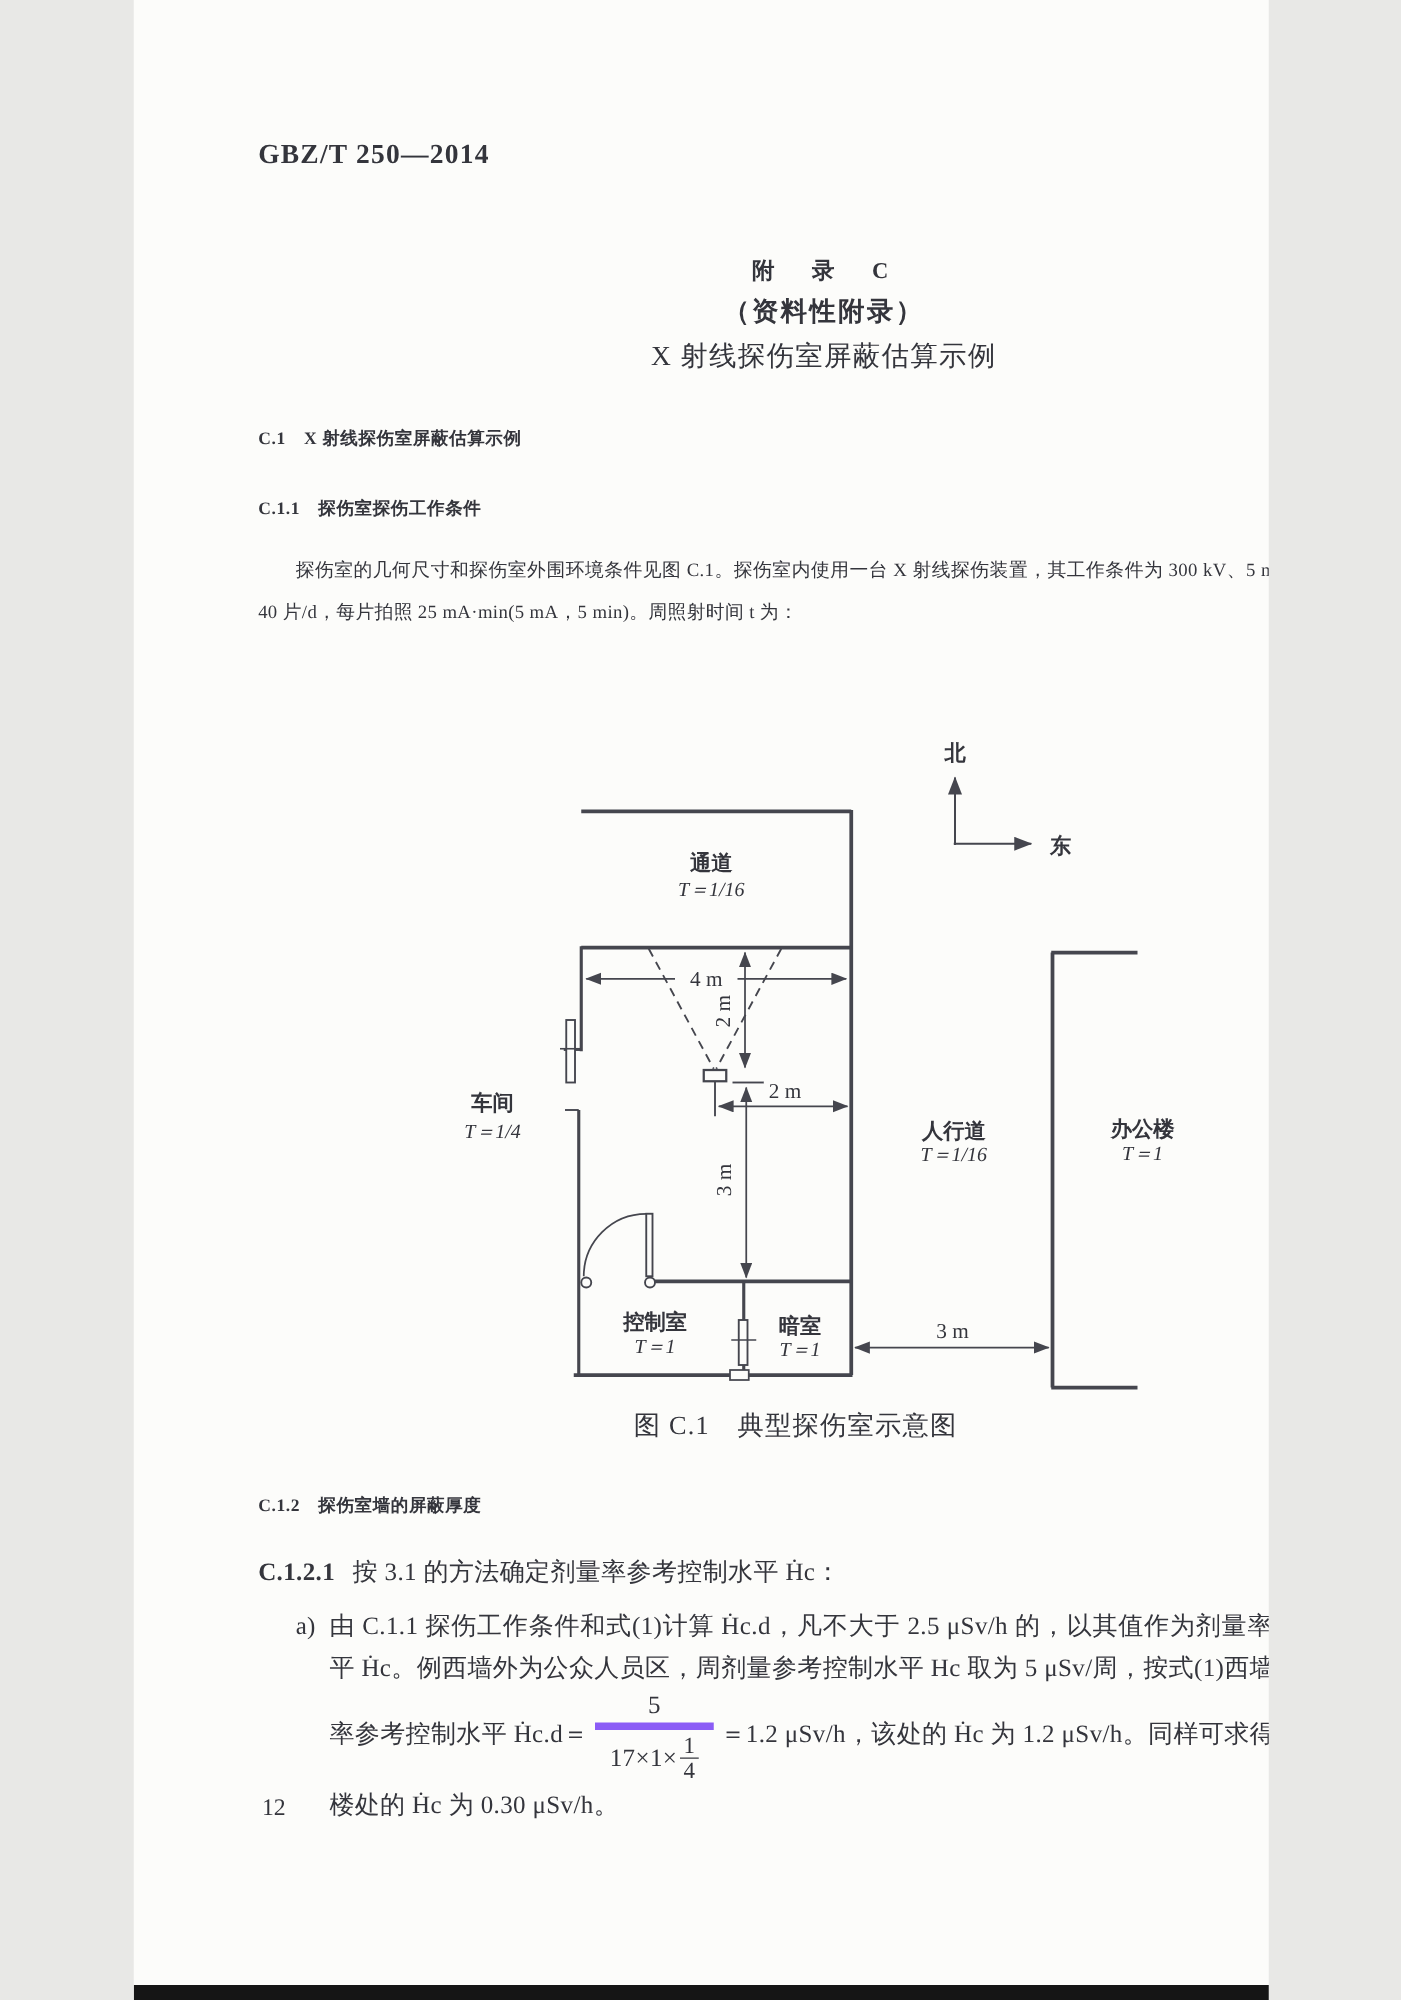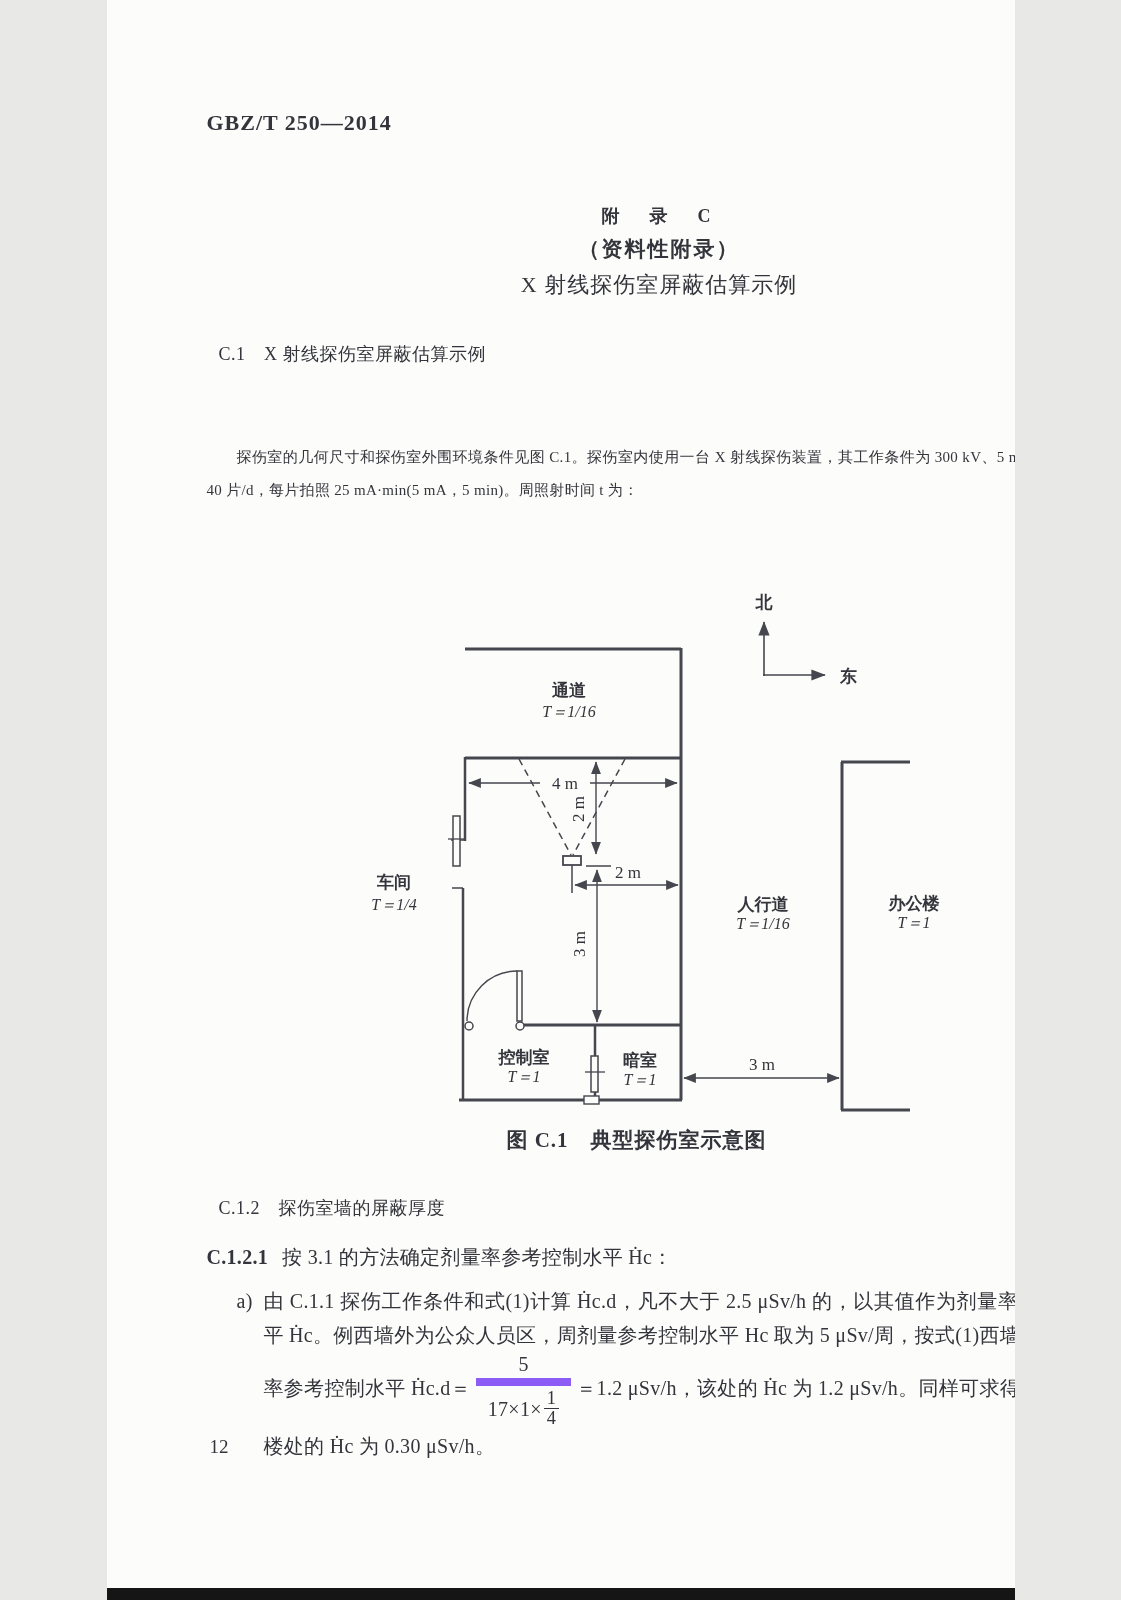--- a/index.html
+++ b/index.html
@@ -8,32 +8,32 @@
     background:#fcfcfa;overflow:hidden;
     font-family:"Liberation Serif","DejaVu Serif",serif;
     color:#34353c;
   }
   .abs{position:absolute;}
   .doc-header{left:100px;top:110px;font-size:22px;font-weight:bold;letter-spacing:1px;}
   .title-block{left:0;top:204px;width:1105px;text-align:center;}
   .title-main{font-size:18px;font-weight:bold;letter-spacing:6px;}
   .title-sub{font-size:21px;font-weight:bold;margin-top:7px;letter-spacing:2px;}
   .title-name{font-size:22px;font-weight:normal;margin-top:7px;letter-spacing:1px;}
-  .h2{left:112px;font-size:18px;font-weight:normal;letter-spacing:0.5px;}
+  .h2{left:100px;font-size:14px;font-weight:bold;letter-spacing:0.5px;}
   .body-text{left:100px;width:918px;font-size:15px;line-height:33px;text-align:justify;letter-spacing:0.3px;}
   .body-text p{margin:0;text-indent:2em;}
-  .fig-caption{left:60px;top:1126px;width:940px;text-align:center;font-size:21px;font-weight:bold;letter-spacing:1px;}
+  .fig-caption{left:60px;top:1126px;width:940px;text-align:center;font-size:21px;font-weight:normal;letter-spacing:1px;}
   .clause-line{left:100px;top:1244px;font-size:20px;letter-spacing:0.3px;}
   .clause-num{font-weight:bold;margin-right:14px;}
   .item-a{left:130px;top:1284px;width:885px;font-size:20px;line-height:34px;text-align:justify;letter-spacing:0.3px;}
   .item-a .marker{position:absolute;left:0;top:0;}
   .item-a .a-body{display:block;padding-left:27px;margin:0;}
   .frac{display:inline-flex;flex-direction:column;align-items:center;vertical-align:middle;margin:0 5px;line-height:1.2;text-align:center;}
   .frac .fnum{padding:0 12px 2px;}
-  .frac .fden{border-top:8px solid #8b5cf6;padding:3px 12px 0;display:inline-flex;align-items:center;}
+  .frac .fden{border-top:6px solid #8b5cf6;padding:3px 12px 0;display:inline-flex;align-items:center;}
   .sfrac{display:inline-flex;flex-direction:column;align-items:center;line-height:1.05;font-size:0.92em;margin-left:2px;}
   .sfrac .sden{border-top:1.7px solid #35363d;padding:0 3px;}
   .sfrac .snum{padding:0 3px;}
   .page-number{left:103px;top:1436px;font-size:19px;}
   .bottom-bar{left:0;top:1588px;width:1121px;height:12px;background:#151515;}
   .right-line{left:1106px;top:476px;width:3px;height:1112px;background:#26262a;}
   .top-dot{left:1049px;top:3px;width:13px;height:6px;background:#2a2a2e;border-radius:3px;}
   svg text{font-family:"Liberation Serif","DejaVu Serif",serif;fill:#34353c;}
   .room-name{font-size:17px;font-weight:600;}
   .room-factor{font-size:16px;font-style:italic;}
@@ -47,20 +47,21 @@
 
   <div class="abs doc-header">GBZ/T 250—2014</div>
 
   <div class="abs title-block">
     <div class="title-main">附　录　C</div>
     <div class="title-sub">（资料性附录）</div>
     <div class="title-name">X 射线探伤室屏蔽估算示例</div>
   </div>
 
   <div class="abs h2" style="top:342px;">C.1　X 射线探伤室屏蔽估算示例</div>
+  <div class="abs h2" style="top:398px;">C.1.1　探伤室探伤工作条件</div>
 
   <div class="abs body-text" style="top:441px;">
     <p>探伤室的几何尺寸和探伤室外围环境条件见图 C.1。探伤室内使用一台 X 射线探伤装置，其工作条件为 300 kV、5 mA。日探伤拍片 40 片/d，每片拍照 25 mA·min(5 mA，5 min)。周照射时间 t 为：</p>
   </div>
 
   <svg class="abs" style="left:250px;top:578px;" width="650" height="548" viewBox="250 578 650 548">
     <defs>
       <marker id="arw" orient="auto-start-reverse" markerWidth="10" markerHeight="8" refX="8.5" refY="3.5">
         <path d="M0,0 L9,3.5 L0,7 z" fill="#45464e"></path>
       </marker>

